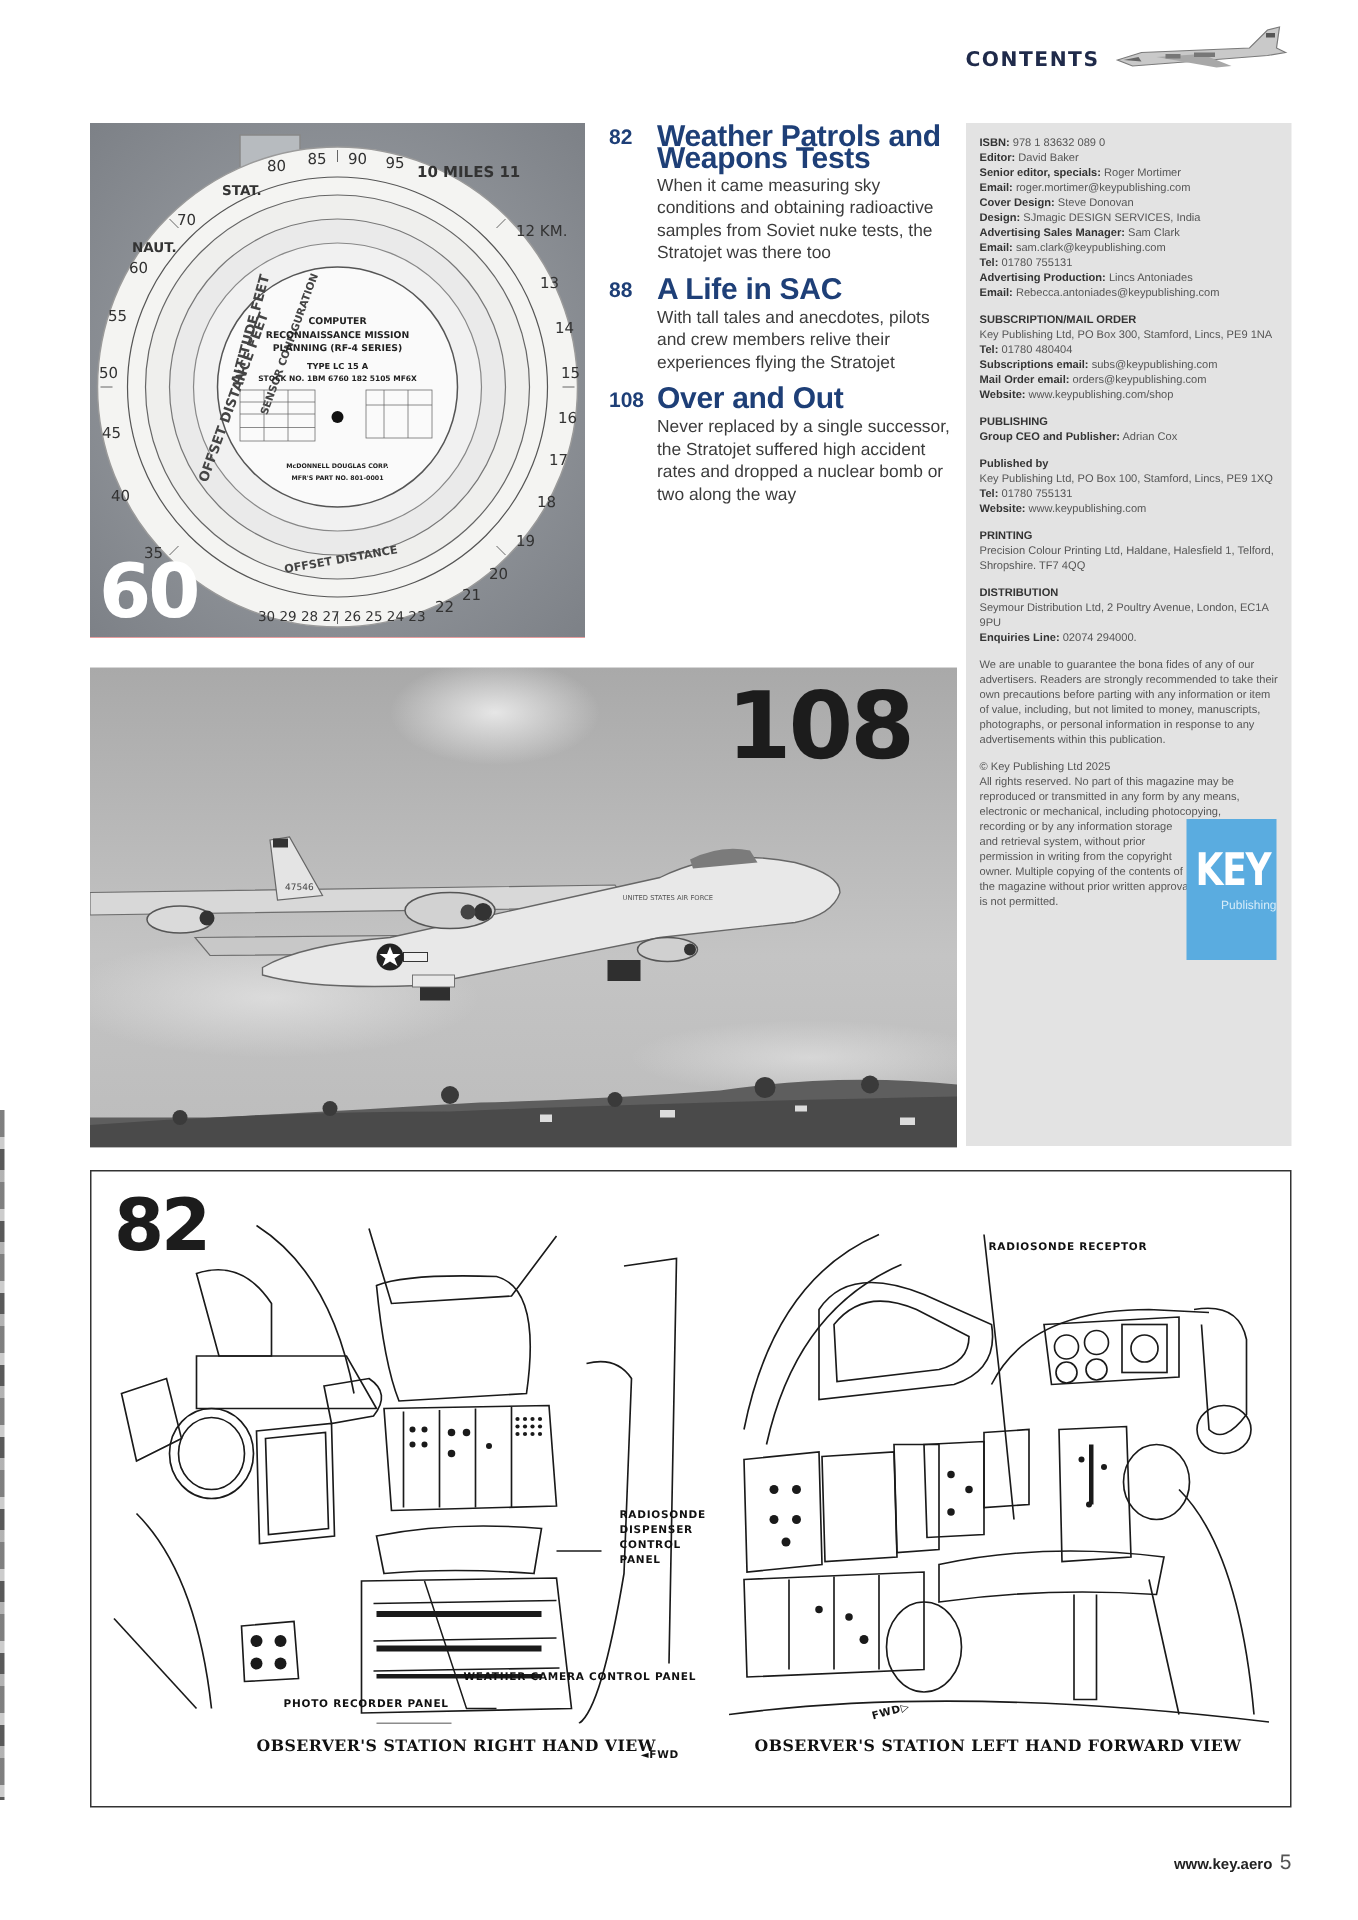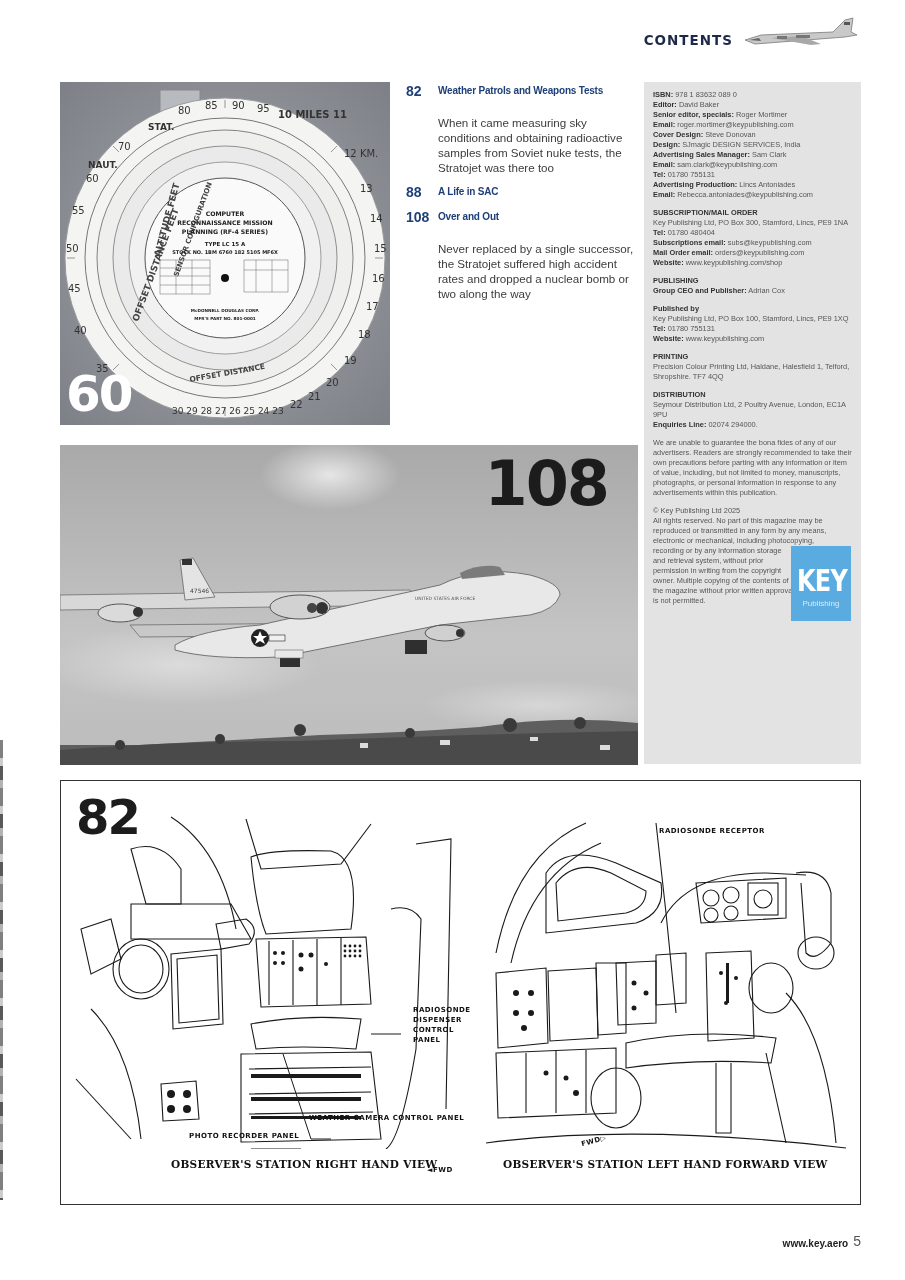--- a/index.html
+++ b/index.html
@@ -17,32 +17,32 @@
     
     .photo-60 { position: absolute; left: 60px; top: 82px; width: 330px; height: 343px; background: #ef4444; overflow: hidden; }
     .photo-60 svg { display: block; }
     .big-num { position: absolute; font-family: "DejaVu Sans", sans-serif; font-weight: bold; line-height: 1; letter-spacing: -2px; }
     .photo-60 .big-num { left: 6px; bottom: 6px; font-size: 50px; color: #ffffff; }
 
     
     .toc { position: absolute; left: 406px; top: 84px; width: 232px; }
     .toc-item { display: grid; grid-template-columns: 32px 1fr; margin-bottom: 10px; }
     .toc-num { font-weight: bold; font-size: 14px; color: #1e3f77; line-height: 15px; }
-    .toc-title { font-weight: bold; font-size: 10px; color: #1e3f77; line-height: 14.5px; letter-spacing: -.2px; }
-    .toc-desc { grid-column: 2; font-size: 11.6px; line-height: 15px; color: #3c3c3c; margin-top: 16px; }
+    .toc-title { font-weight: bold; font-size: 20px; color: #1e3f77; line-height: 14.5px; letter-spacing: -.2px; }
+    .toc-desc { grid-column: 2; font-size: 11.6px; line-height: 15px; color: #3c3c3c; margin-top: 3px; }
 
     
     .info { position: absolute; left: 644px; top: 82px; width: 217px; height: 682px; background: #e3e3e3; padding: 8px 6px 0 9px;
       font-size: 7.4px; line-height: 10px; color: #555; }
     .info p { margin: 0; }
     .info b { color: #333; font-weight: bold; }
     .info .blk { margin-bottom: 8px; }
     .info .hd { font-weight: bold; color: #333; }
     .info .wrap-area { position: relative; }
-    .key-logo { position: absolute; right: 4px; top: 0; width: 60px; height: 75px; background: #5aace0; color: #fff; text-align: center; }
+    .key-logo { position: absolute; right: 4px; top: 0; width: 60px; height: 94px; background: #5aace0; color: #fff; text-align: right; }
     .key-logo .k { font-family: "DejaVu Sans", sans-serif; font-weight: bold; font-size: 30px; line-height: 1; padding-top: 20px; letter-spacing: -1px; transform: scaleX(.8); display:block; }
     .key-logo .p { font-size: 8px; line-height: 1; margin-top: 4px; color: #d6ecf9; display:block; }
     .narrow { width: 142px; }
 
     
     .photo-108 { position: absolute; left: 60px; top: 445px; width: 578px; height: 320px; overflow: hidden; background: #b9b9b9; }
     .photo-108 .big-num { right: 30px; top: 8px; font-size: 62px; color: #1c1c1c; }
 
     
     .diagram-82 { position: absolute; left: 60px; top: 780px; width: 801px; height: 425px; border: 1.5px solid #333; background: #fff; overflow: hidden; }
@@ -161,20 +161,21 @@
 
 <div class="toc">
   <div class="toc-item">
     <span class="toc-num">82</span>
     <span class="toc-title">Weather Patrols and Weapons Tests</span>
     <span class="toc-desc">When it came measuring sky conditions and obtaining radioactive samples from Soviet nuke tests, the Stratojet was there too</span>
   </div>
   <div class="toc-item">
     <span class="toc-num">88</span>
     <span class="toc-title">A Life in SAC</span>
+    <span class="toc-desc">With tall tales and anecdotes, pilots and crew members relive their experiences flying the Stratojet</span>
   </div>
   <div class="toc-item">
     <span class="toc-num">108</span>
     <span class="toc-title">Over and Out</span>
     <span class="toc-desc">Never replaced by a single successor, the Stratojet suffered high accident rates and dropped a nuclear bomb or two along the way</span>
   </div>
 </div>
 
 <div class="info">
   <div class="blk">

